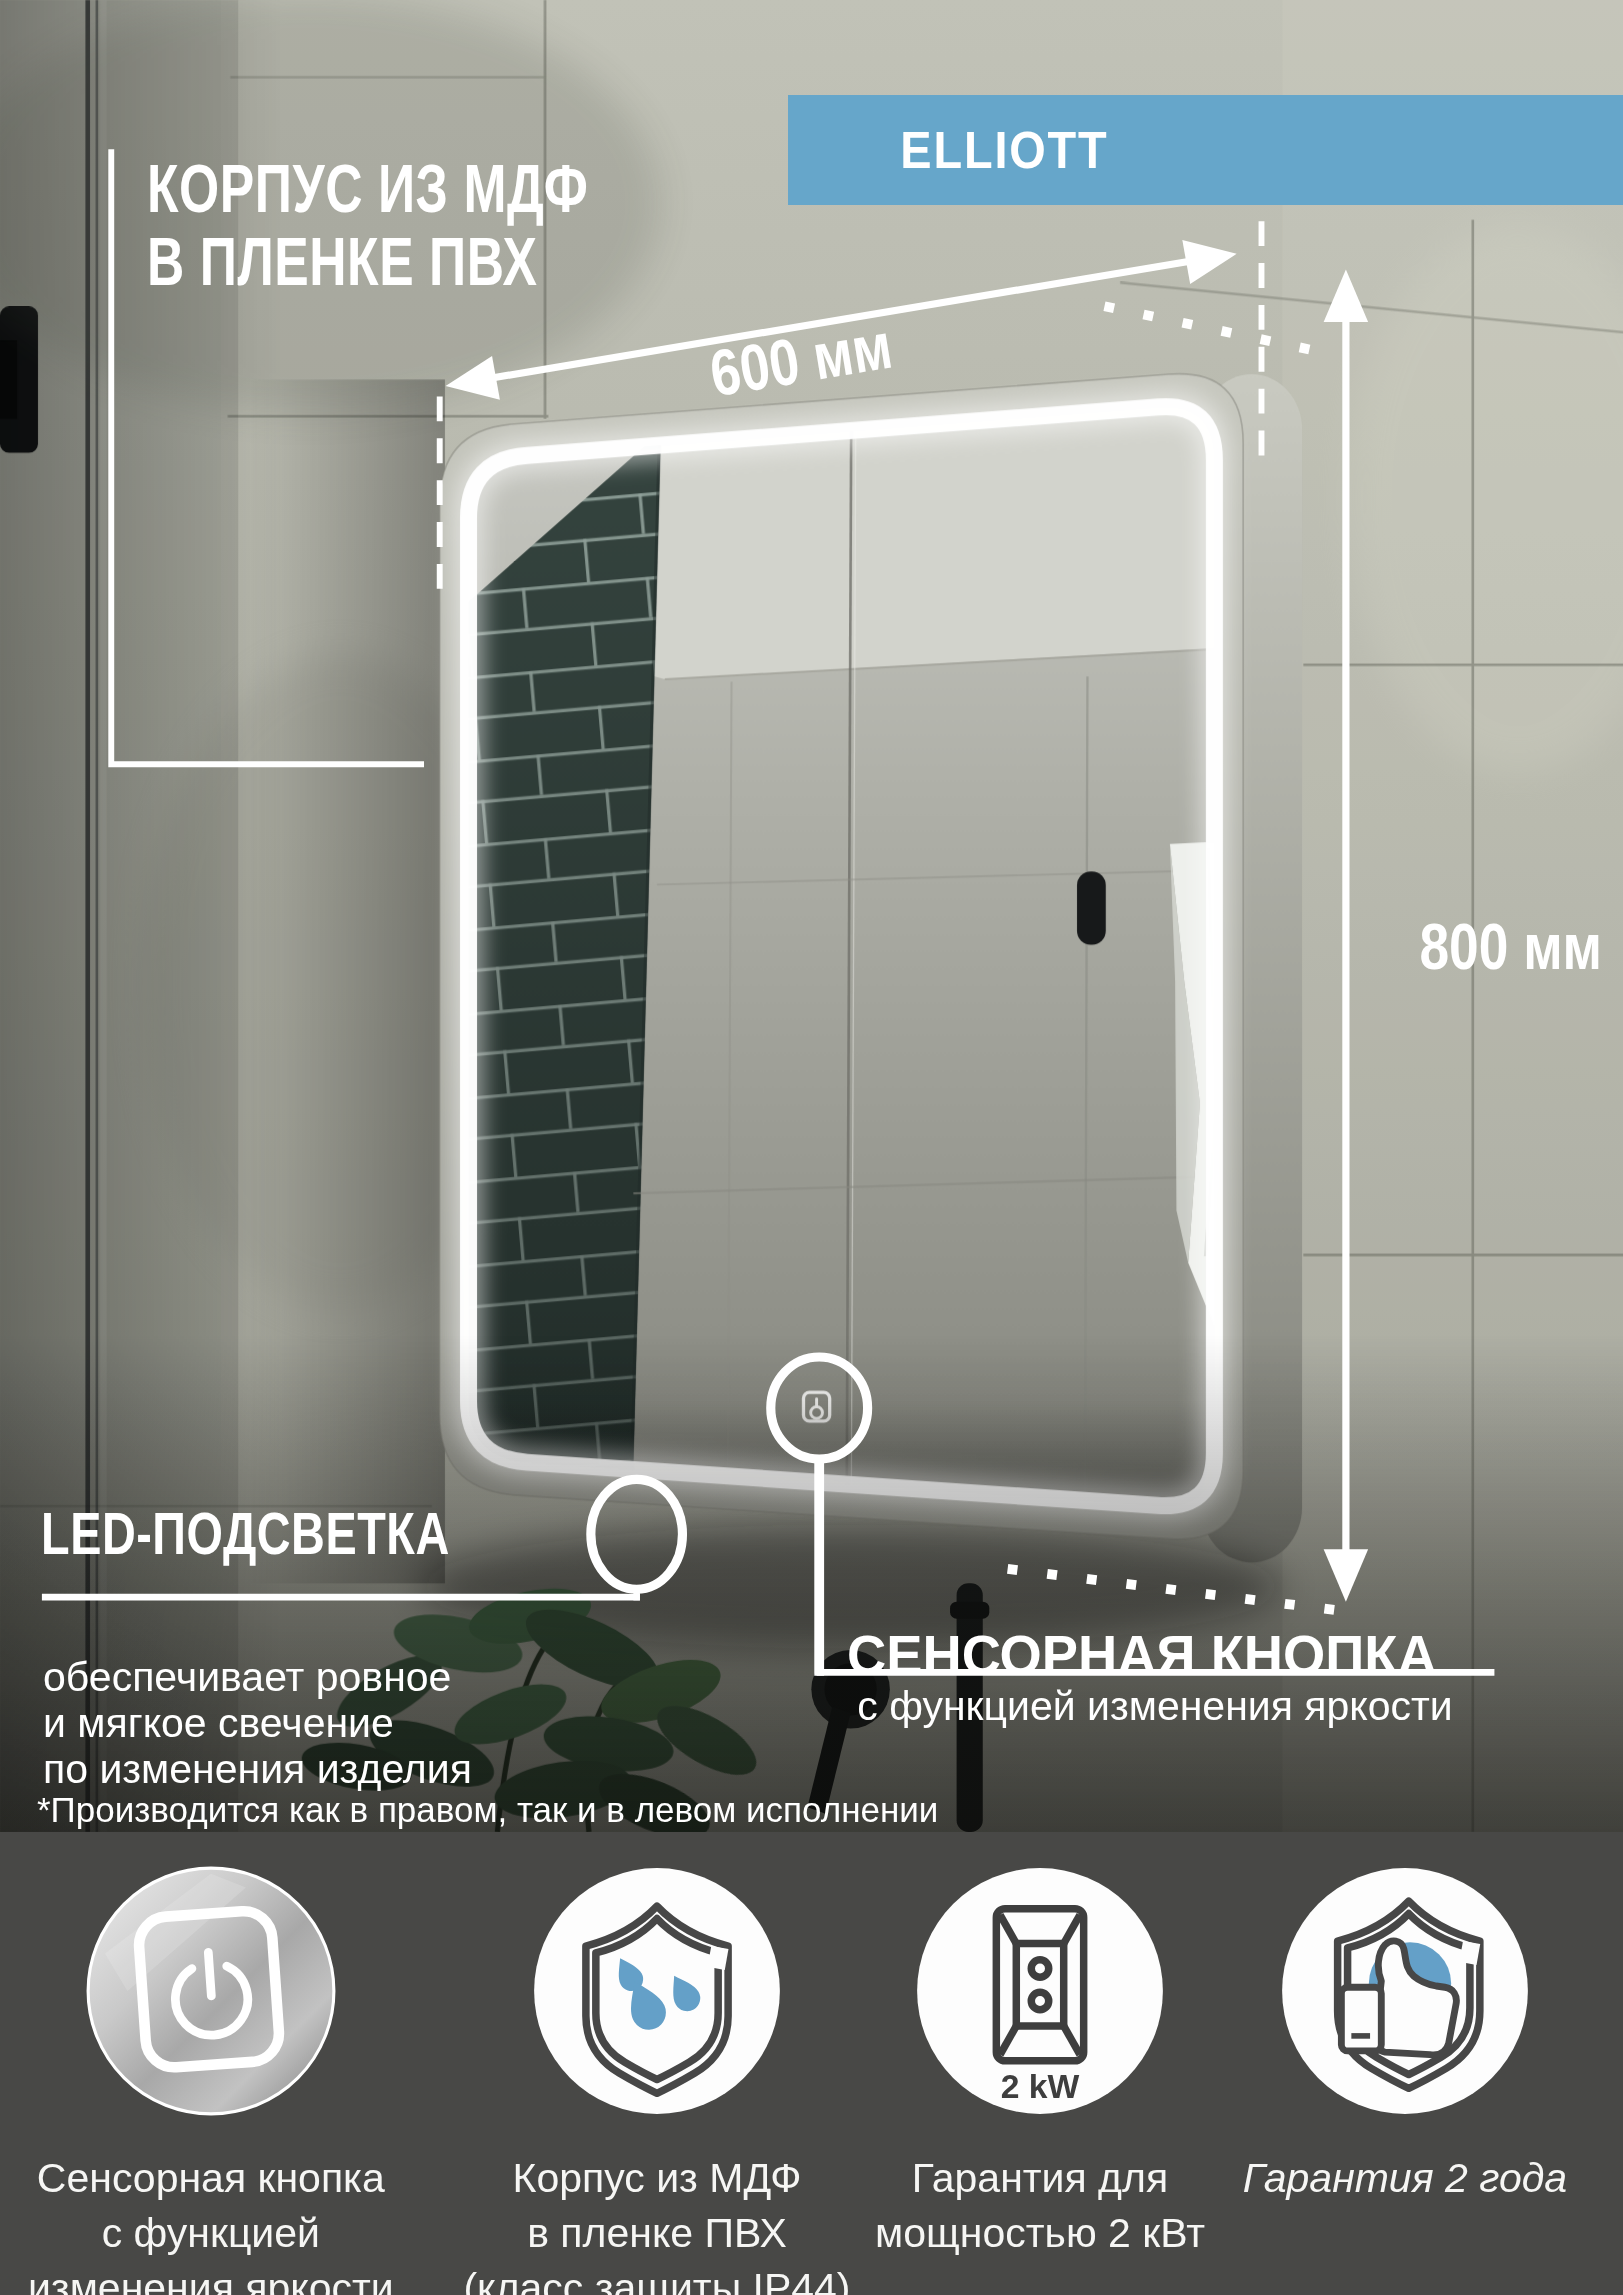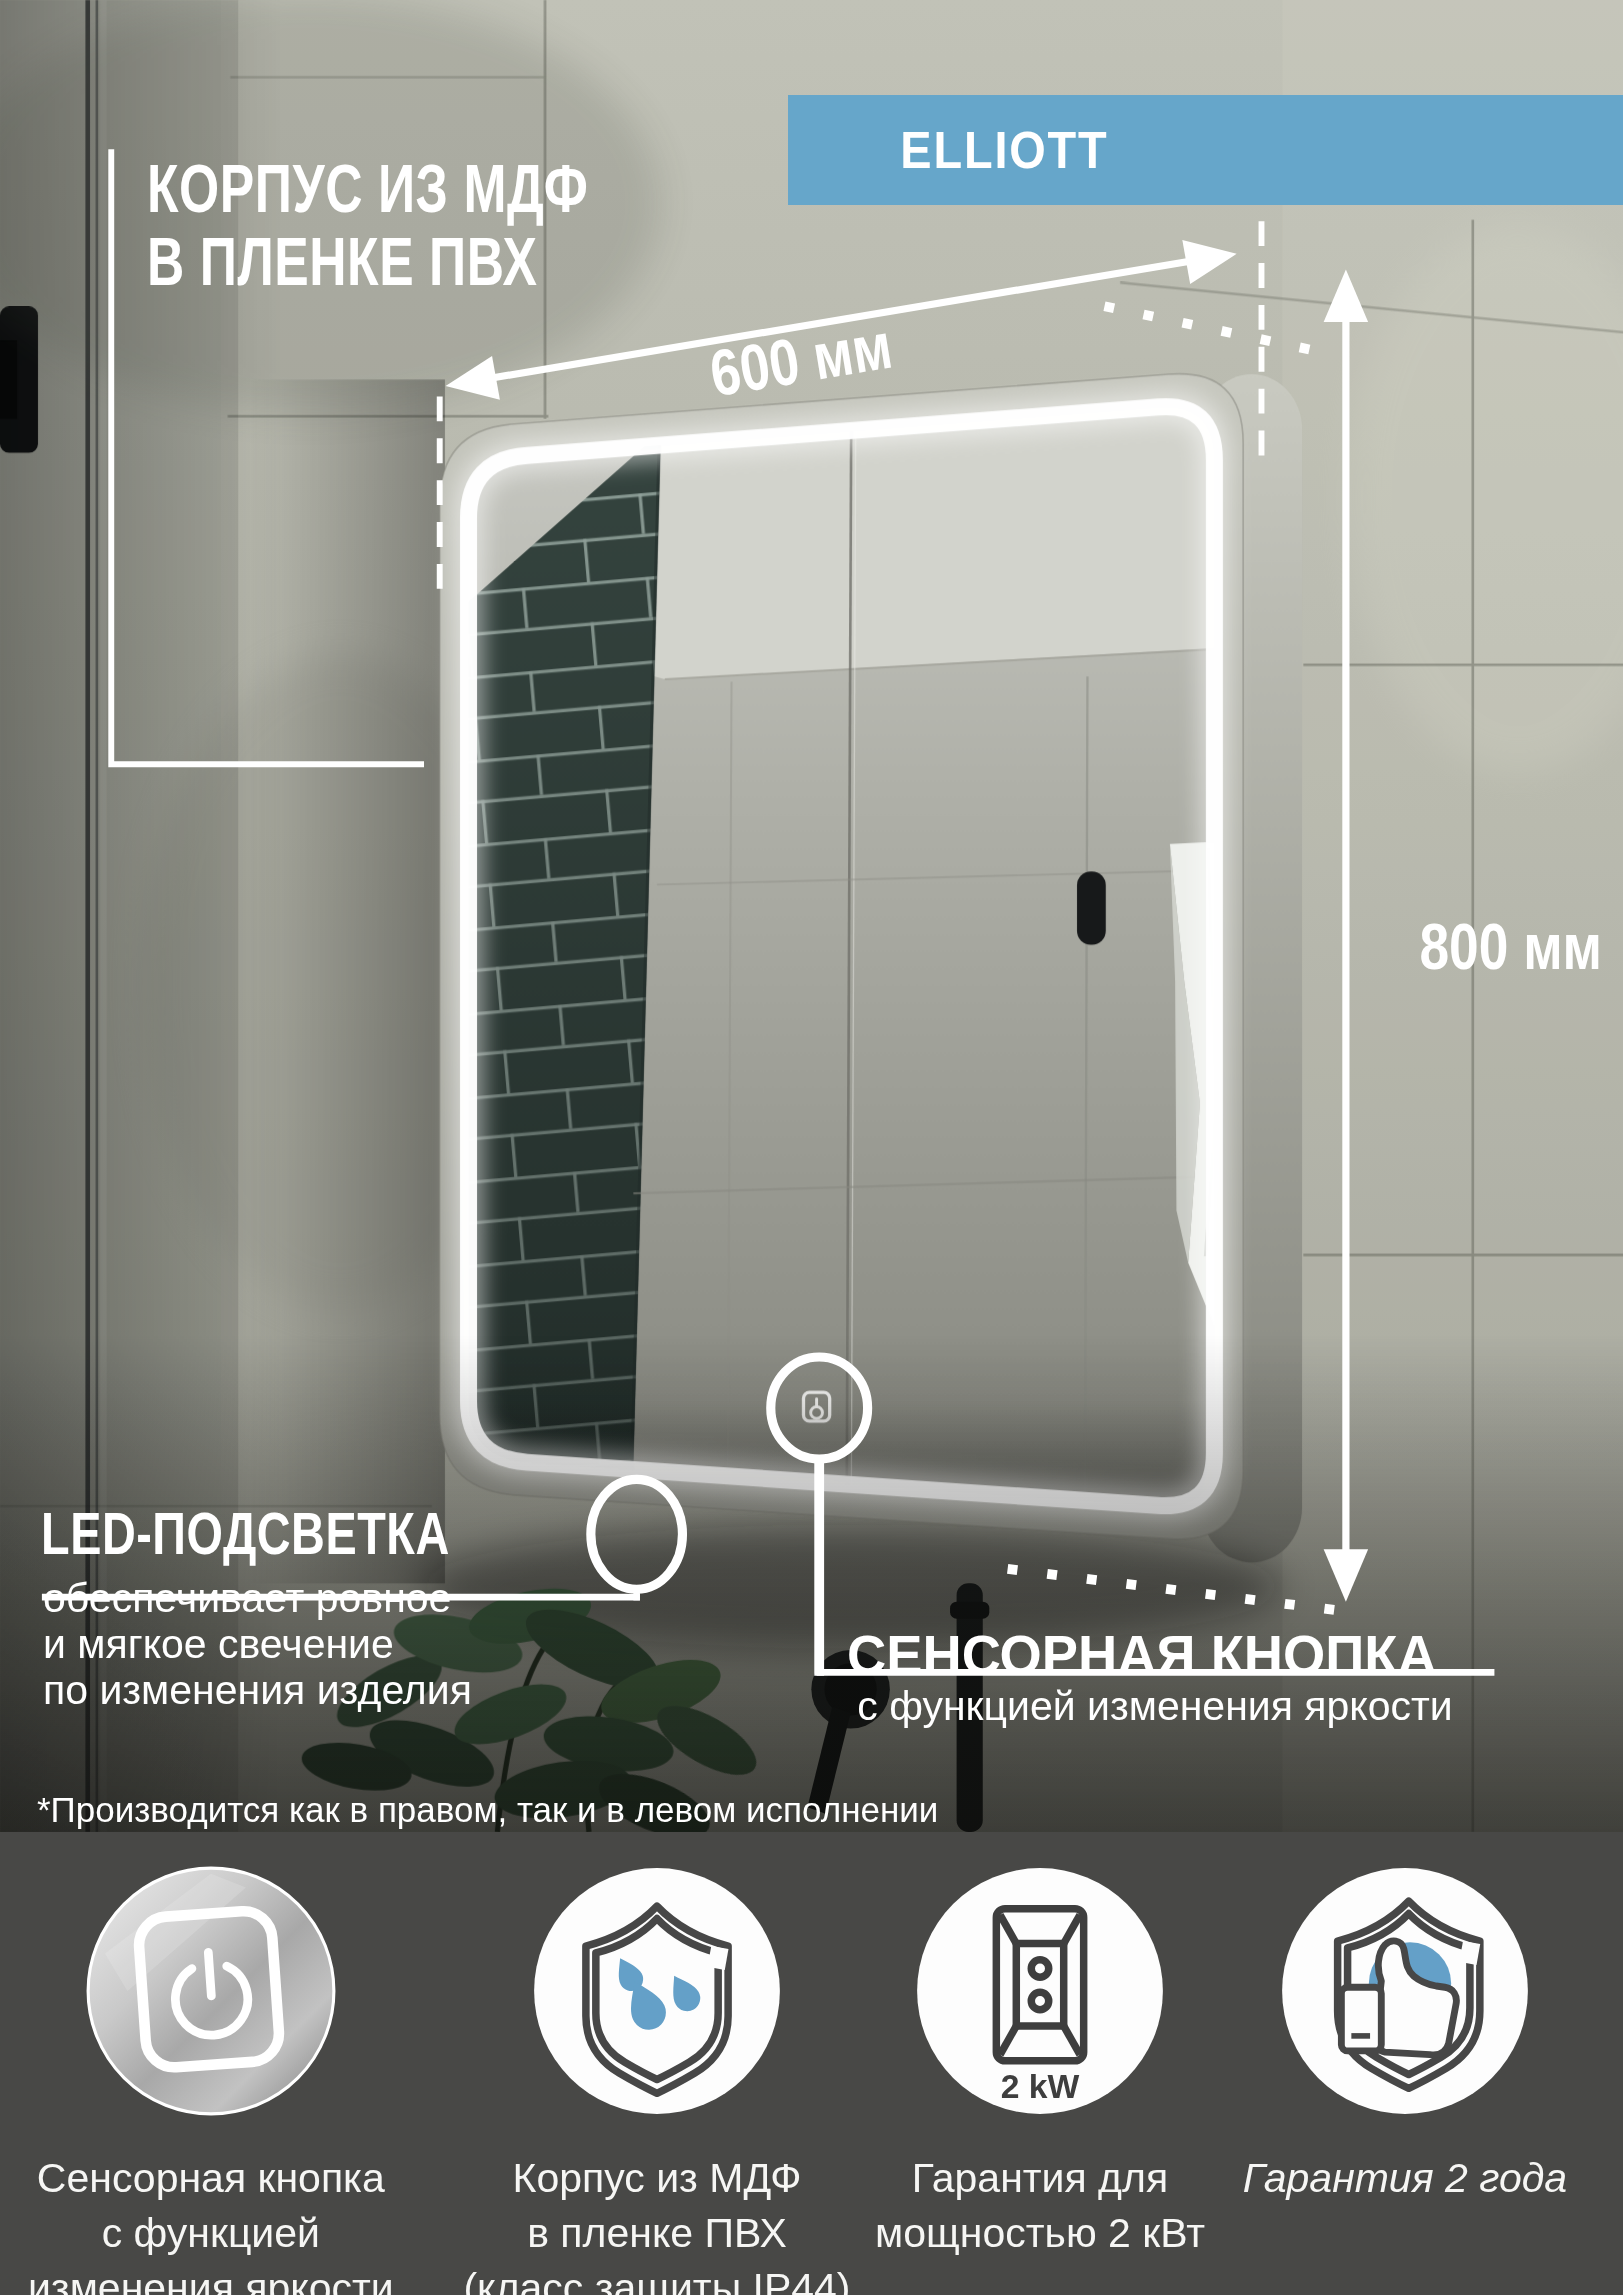--- a/index.html
+++ b/index.html
@@ -22,21 +22,21 @@
 
   .korpus{left:147px;top:152px;font-size:68px;font-weight:bold;line-height:73px;
     transform:scaleX(.76);transform-origin:0 0;letter-spacing:0.7px;}
 
   .dim-label{font-size:65px;font-weight:bold;text-align:center;}
   .dim600{left:654px;top:322px;width:294px;transform:rotate(-9.3deg) scaleX(.82);}
   .dim800{left:1400px;top:909px;width:216px;transform:scaleX(.82);}
 
   .led-title{left:41px;top:1499px;font-size:60px;font-weight:bold;
     transform:scaleX(.78);transform-origin:0 0;letter-spacing:0.7px;}
-  .led-desc{left:43px;top:1575px;font-size:41px;line-height:46px;font-weight:400;}
+  .led-desc{left:43px;top:1654px;font-size:41px;line-height:46px;font-weight:400;}
 
   .sensor-title{left:847px;top:1622px;font-size:56px;font-weight:bold;
     transform:scaleX(.97);transform-origin:0 0;}
   .sensor-sub{left:816px;top:1683px;width:678px;text-align:center;font-size:41px;}
 
   .footnote{left:37px;top:1790px;font-size:35px;}
 
   .footer{position:absolute;left:0;top:1832px;width:1624px;height:464px;background:#484846;}
   .feature{position:absolute;top:0;width:432px;height:576px;}
   .feature .badge{position:absolute;left:50%;top:27.5px;transform:translateX(-50%);}

